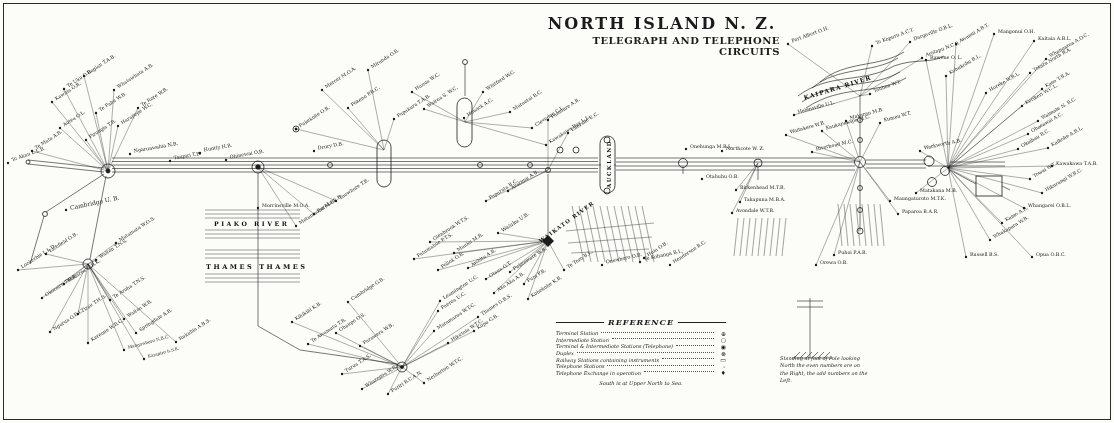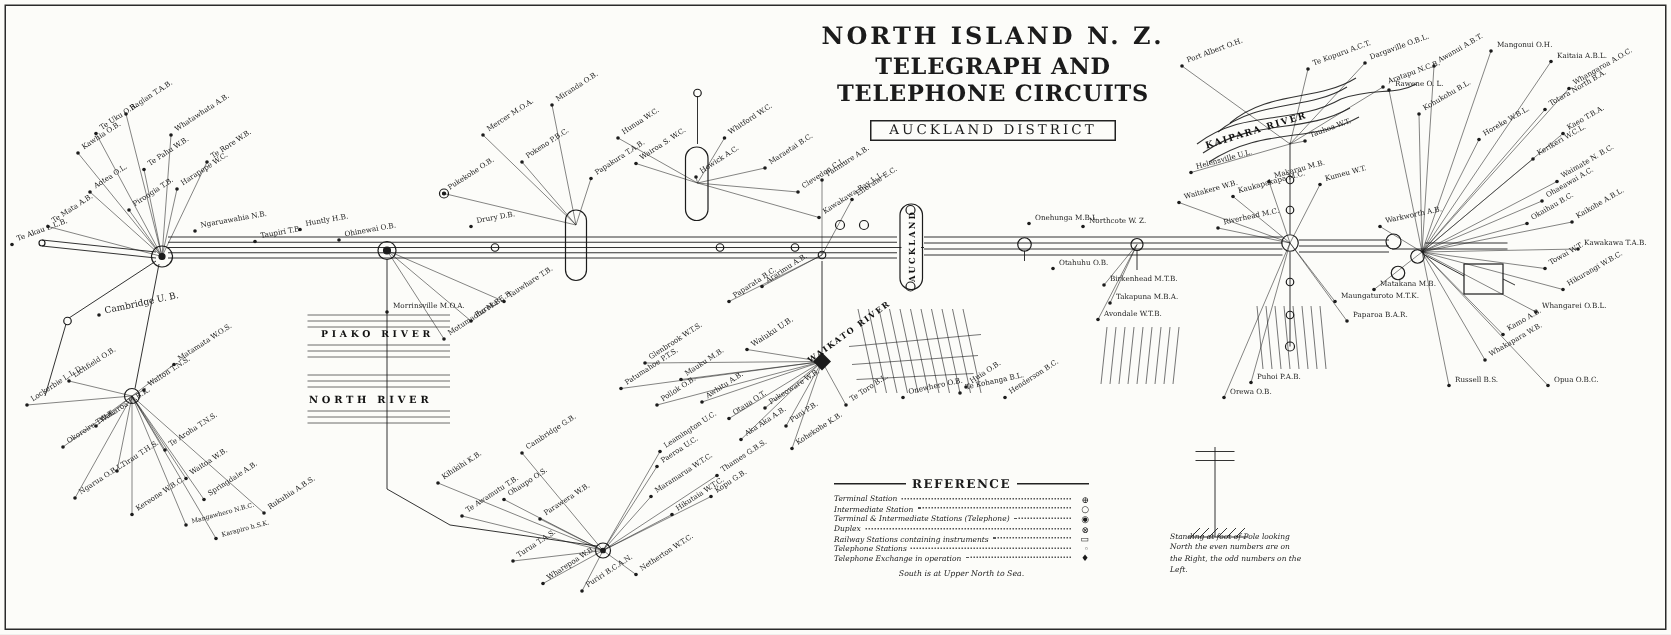--- a/index.html
+++ b/index.html
@@ -14,27 +14,27 @@
     position:absolute;white-space:nowrap;line-height:1;
     font-family:"DejaVu Serif",serif;color:#222;
     transform-origin:0 50%;
   }
   .river{
     position:absolute;white-space:nowrap;line-height:1;font-weight:bold;
     font-family:"DejaVu Serif",serif;color:#111;transform-origin:0 50%;
   }
   .titleblock{position:absolute;left:544px;top:14px;width:236px;text-align:center;}
   .t1{font-size:16px;font-weight:bold;letter-spacing:2px;}
-  .t2{font-size:15px;font-weight:bold;letter-spacing:0.5px;margin-top:2px;}
+  .t2{font-size:10px;font-weight:bold;letter-spacing:0.5px;margin-top:2px;text-align:right;}
   .t3box{margin-top:3px;}
   .t3{display:inline-block;border:1px solid #222;padding:1px 12px;font-size:9px;letter-spacing:2px;}
   .legend{position:absolute;left:556px;top:317px;width:170px;}
   .legend-head{display:flex;align-items:center;gap:4px;margin-bottom:3px;}
   .legend-head .rule{flex:1;border-top:1px solid #222;height:0;position:relative;}
-  .legend-title{font-size:8px;font-weight:bold;letter-spacing:1px;}
+  .legend-title{font-size:8px;font-style:italic;font-weight:bold;letter-spacing:1px;}
   .lrow{display:flex;align-items:center;font-size:5px;font-style:italic;height:6.6px;}
   .lrow .ltext{white-space:nowrap;}
   .lrow .lead{flex:1;border-bottom:1px dotted #555;margin:0 3px 2px 3px;height:0;}
   .lrow .lsym{font-size:6px;font-style:normal;width:9px;text-align:right;}
   .legend-foot{font-size:5.2px;font-style:italic;text-align:center;margin-top:4px;}
   .pole-note{
     position:absolute;left:780px;top:355px;width:106px;
     font-size:5px;font-style:italic;line-height:1.45;color:#222;
   }
 </style>
@@ -555,32 +555,29 @@
       <span class="stn" style="left: 1052px; top: 146px; font-size: 4.8px; transform: translateY(-50%) rotate(-30deg);">Kaikohe A.B.L.</span>
       <span class="stn" style="left: 1056px; top: 164px; font-size: 4.8px; transform: translateY(-50%) rotate(0deg);">Kawakawa T.A.B.</span>
       <span class="stn" style="left: 1034px; top: 177px; font-size: 4.8px; transform: translateY(-50%) rotate(-30deg);">Towai W.T.</span>
       <span class="stn" style="left: 1046px; top: 191px; font-size: 4.8px; transform: translateY(-50%) rotate(-30deg);">Hikurangi W.B.C.</span>
       <span class="stn" style="left: 1028px; top: 206px; font-size: 4.8px; transform: translateY(-50%) rotate(0deg);">Whangarei O.B.L.</span>
       <span class="stn" style="left: 1006px; top: 221px; font-size: 4.8px; transform: translateY(-50%) rotate(-30deg);">Kamo A.B.</span>
       <span class="stn" style="left: 994px; top: 238px; font-size: 4.8px; transform: translateY(-50%) rotate(-30deg);">Whakapara W.B.</span>
       <span class="stn" style="left: 970px; top: 255px; font-size: 4.8px; transform: translateY(-50%) rotate(0deg);">Russell B.S.</span>
       <span class="stn" style="left: 1036px; top: 255px; font-size: 4.8px; transform: translateY(-50%) rotate(0deg);">Opua O.B.C.</span>
       <span class="river" style="left: 214px; top: 224px; font-size: 6.2px; letter-spacing: 2.5px; transform: translateY(-50%) rotate(0deg);">PIAKO RIVER</span>
-      <span class="river" style="left: 206px; top: 267px; font-size: 6.6px; letter-spacing: 2.5px; transform: translateY(-50%) rotate(0deg);">NORTH RIVER</span>
+      <span class="river" style="left: 206px; top: 267px; font-size: 6.6px; letter-spacing: 2.5px; transform: translateY(-50%) rotate(0deg);">THAMES THAMES</span>
       <span class="river" style="left: 540px; top: 242px; font-size: 5.4px; letter-spacing: 1.2px; transform: translateY(-50%) rotate(-36deg);">WAIKATO RIVER</span>
       <span class="river" style="left: 804px; top: 98px; font-size: 6px; letter-spacing: 1.2px; transform: translateY(-50%) rotate(-17deg);">KAIPARA RIVER</span>
       <span class="river" style="left: 610px; top: 188px; font-size: 5.6px; letter-spacing: 1.4px; font-weight: bold; transform: translateY(-50%) rotate(-90deg);">AUCKLAND</span>
     </div>
 
   <div class="titleblock">
     <div class="t1">NORTH ISLAND N. Z.</div>
     <div class="t2">TELEGRAPH AND TELEPHONE CIRCUITS</div>
-    <div class="t3box">
-      <span class="t3">AUCKLAND DISTRICT</span>
-    </div>
   </div>
 
   <div class="legend">
     <div class="legend-head">
       <span class="rule"></span>
       <span class="legend-title">REFERENCE</span>
       <span class="rule"></span>
     </div>
     <div id="legend-items">
         <div class="lrow">

